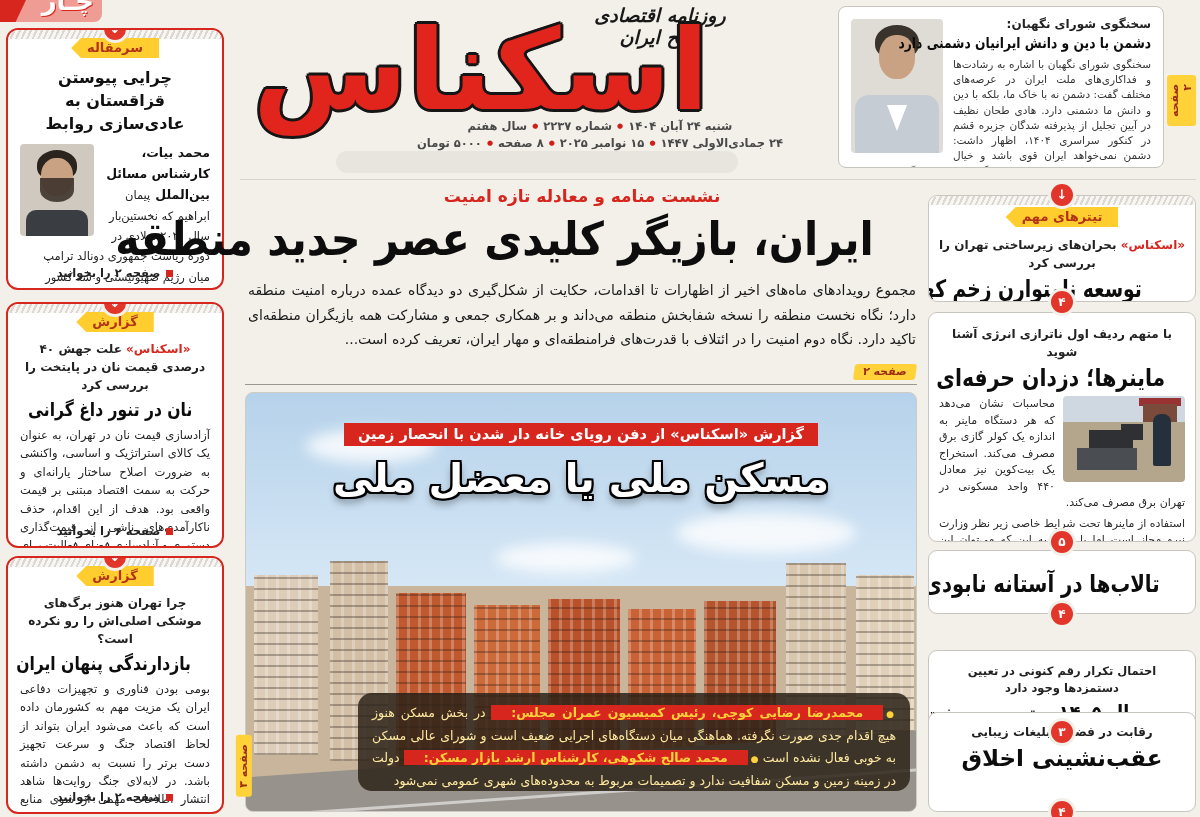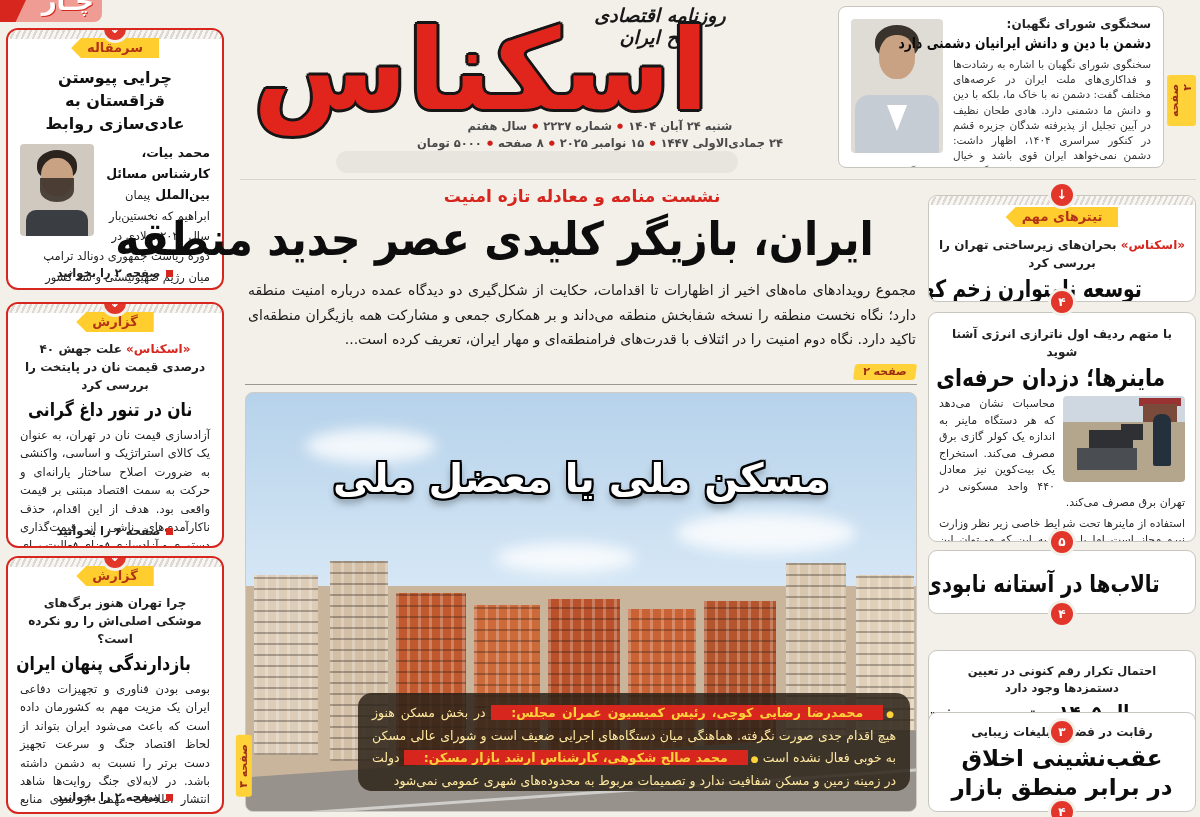--- a/index.html
+++ b/index.html
@@ -248,20 +248,23 @@
     <div class="tower" style="left:84px;top:168px;width:58px;height:200px;background-color:#d3bfa6;"></div>
     <div class="tower" style="left:540px;top:170px;width:60px;height:200px;background-color:#d8c6ae;"></div>
     <div class="tower" style="left:610px;top:182px;width:58px;height:190px;background-color:#e0d0ba;"></div>
 
     <div class="tower" style="left:150px;top:200px;width:70px;height:190px;background-color:#c05a2e;"></div>
     <div class="tower" style="left:228px;top:212px;width:66px;height:180px;background-color:#cc6a3a;"></div>
     <div class="tower" style="left:302px;top:206px;width:72px;height:186px;background-color:#b9512a;"></div>
     <div class="tower" style="left:382px;top:216px;width:68px;height:176px;background-color:#c96336;"></div>
     <div class="tower" style="left:458px;top:208px;width:72px;height:184px;background-color:#b5552e;"></div>
     <div class="road"></div>
+    <div class="ph-kick-row">
+      <span class="ph-kick">گزارش «اسکناس» از دفن رویای خانه دار شدن با انحصار زمین</span>
+    </div>
     <div class="ph-head">مسکن ملی یا معضل ملی</div>
     <div class="capbox">
       <span class="qdot">●</span><span class="qname">محمدرضا رضایی کوچی، رئیس کمیسیون عمران مجلس:</span>
       <span>در بخش مسکن هنوز هیچ اقدام جدی صورت نگرفته. هماهنگی میان دستگاه‌های اجرایی ضعیف است و شورای عالی مسکن به خوبی فعال نشده است</span>
       <span class="qdot">●</span><span class="qname">محمد صالح شکوهی، کارشناس ارشد بازار مسکن:</span>
       <span>دولت در زمینه زمین و مسکن شفافیت ندارد و تصمیمات مربوط به محدوده‌های شهری عمومی نمی‌شود</span>
     </div>
   </div>
   <div class="pagetab pagetab-v tab-photo">صفحه ۳</div>
 
@@ -310,18 +313,17 @@
       <div class="rc-kick" style="margin-top:4px;font-size:11.5px;">احتمال تکرار رقم کنونی در تعیین دستمزدها وجود دارد</div>
       <div class="rc-head" style="font-size:22px;"><span class="condense" style="transform:scaleX(.8);">سال ۱۴۰۵ و تصمیم سخت مسئولان</span></div>
     </div>
     <div class="circ badge">۳</div>
   </div>
 
   <div class="rcard" style="top:712px;height:100px;">
     <div class="inner">
       <div class="rc-kick" style="margin-top:2px;">رقابت در فضای تبلیغات زیبایی</div>
       <div class="rc-head" style="font-size:23px;line-height:1.25;">عقب‌نشینی اخلاق</div>
-      <div class="rc-head" style="font-size:23px;line-height:1.25;margin-top:0;">در برابر منطق بازار</div>
     </div>
     <div class="circ badge">۴</div>
   </div>
 
 </div>
 
 </body></html>

